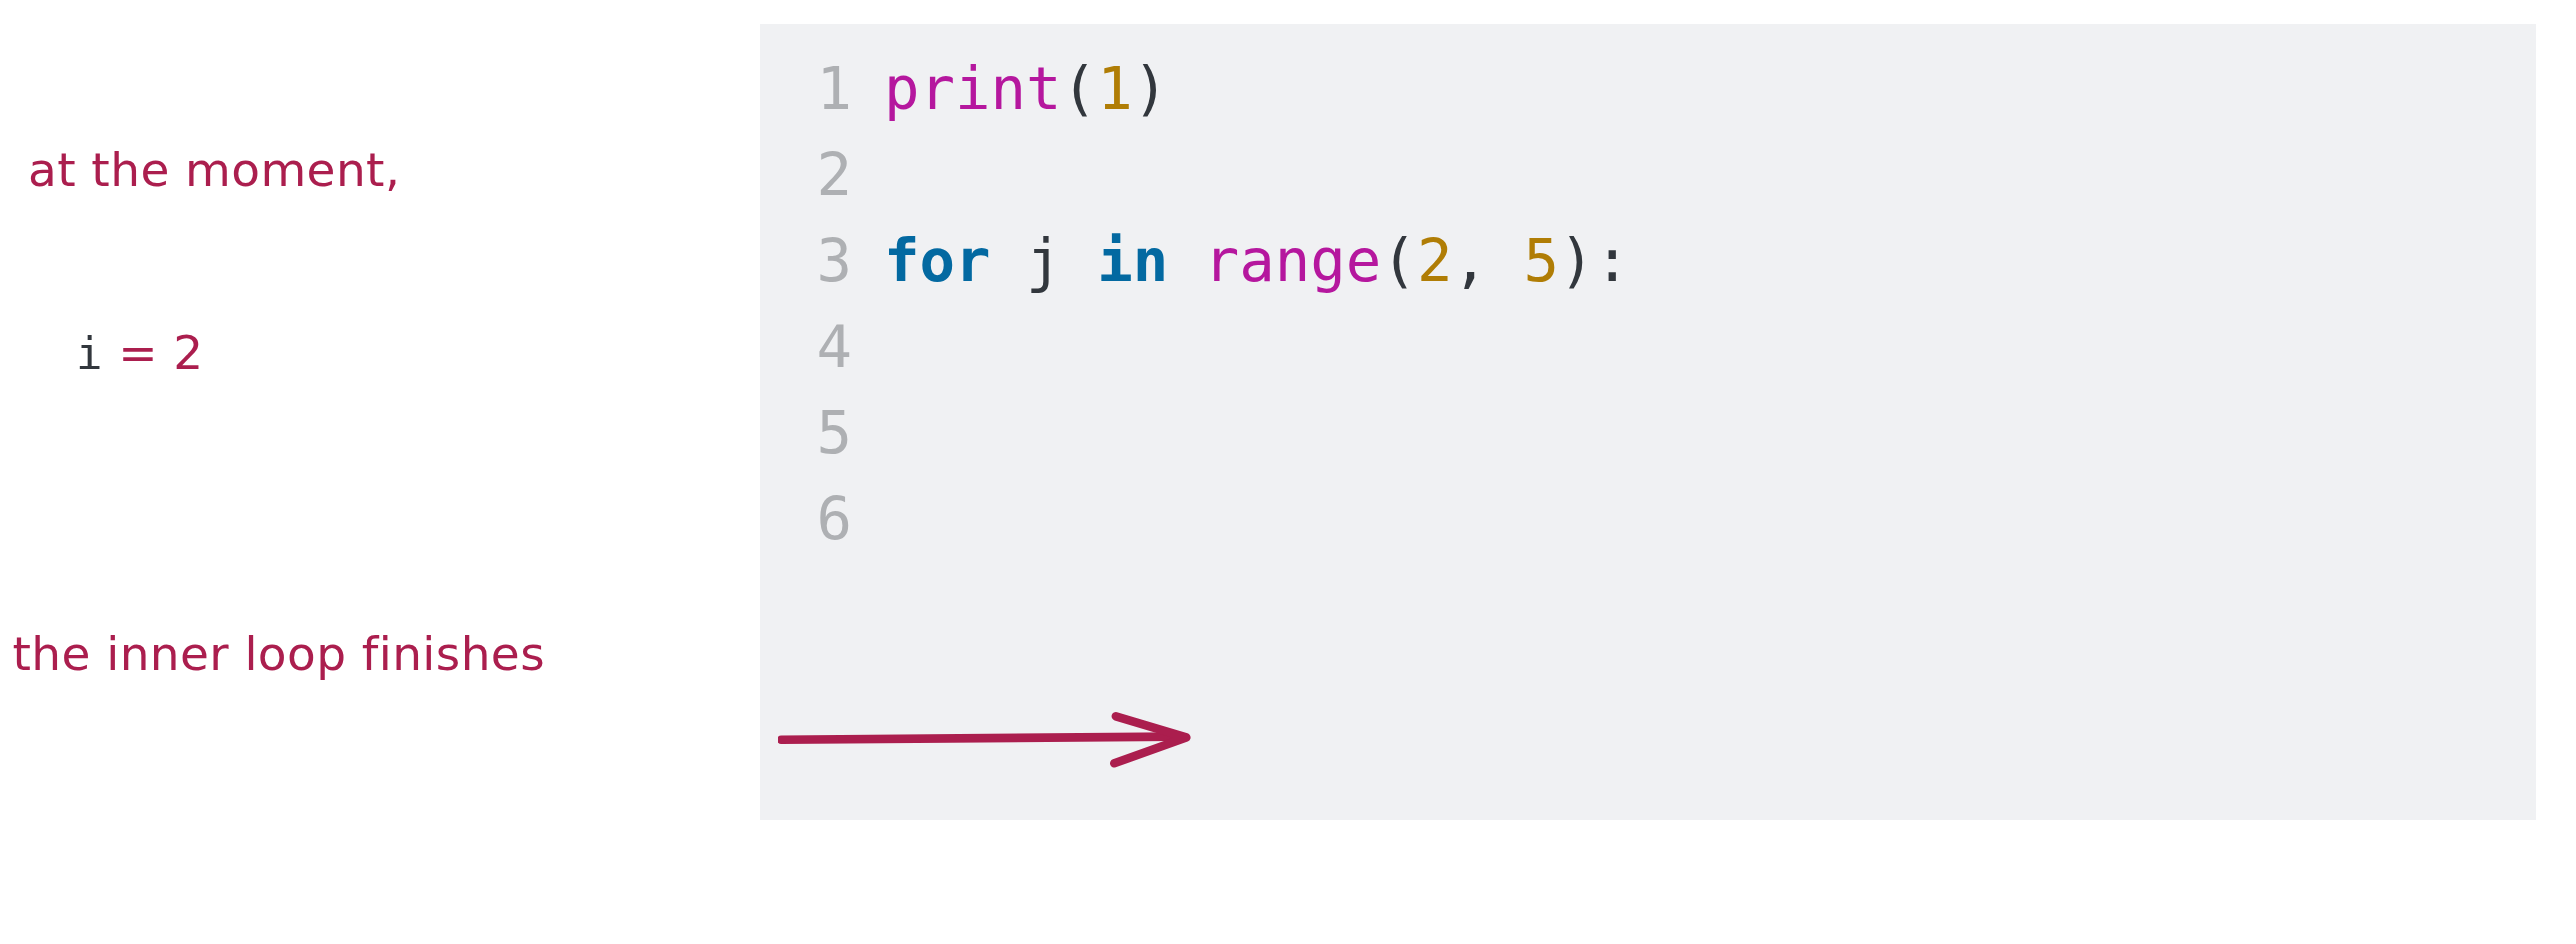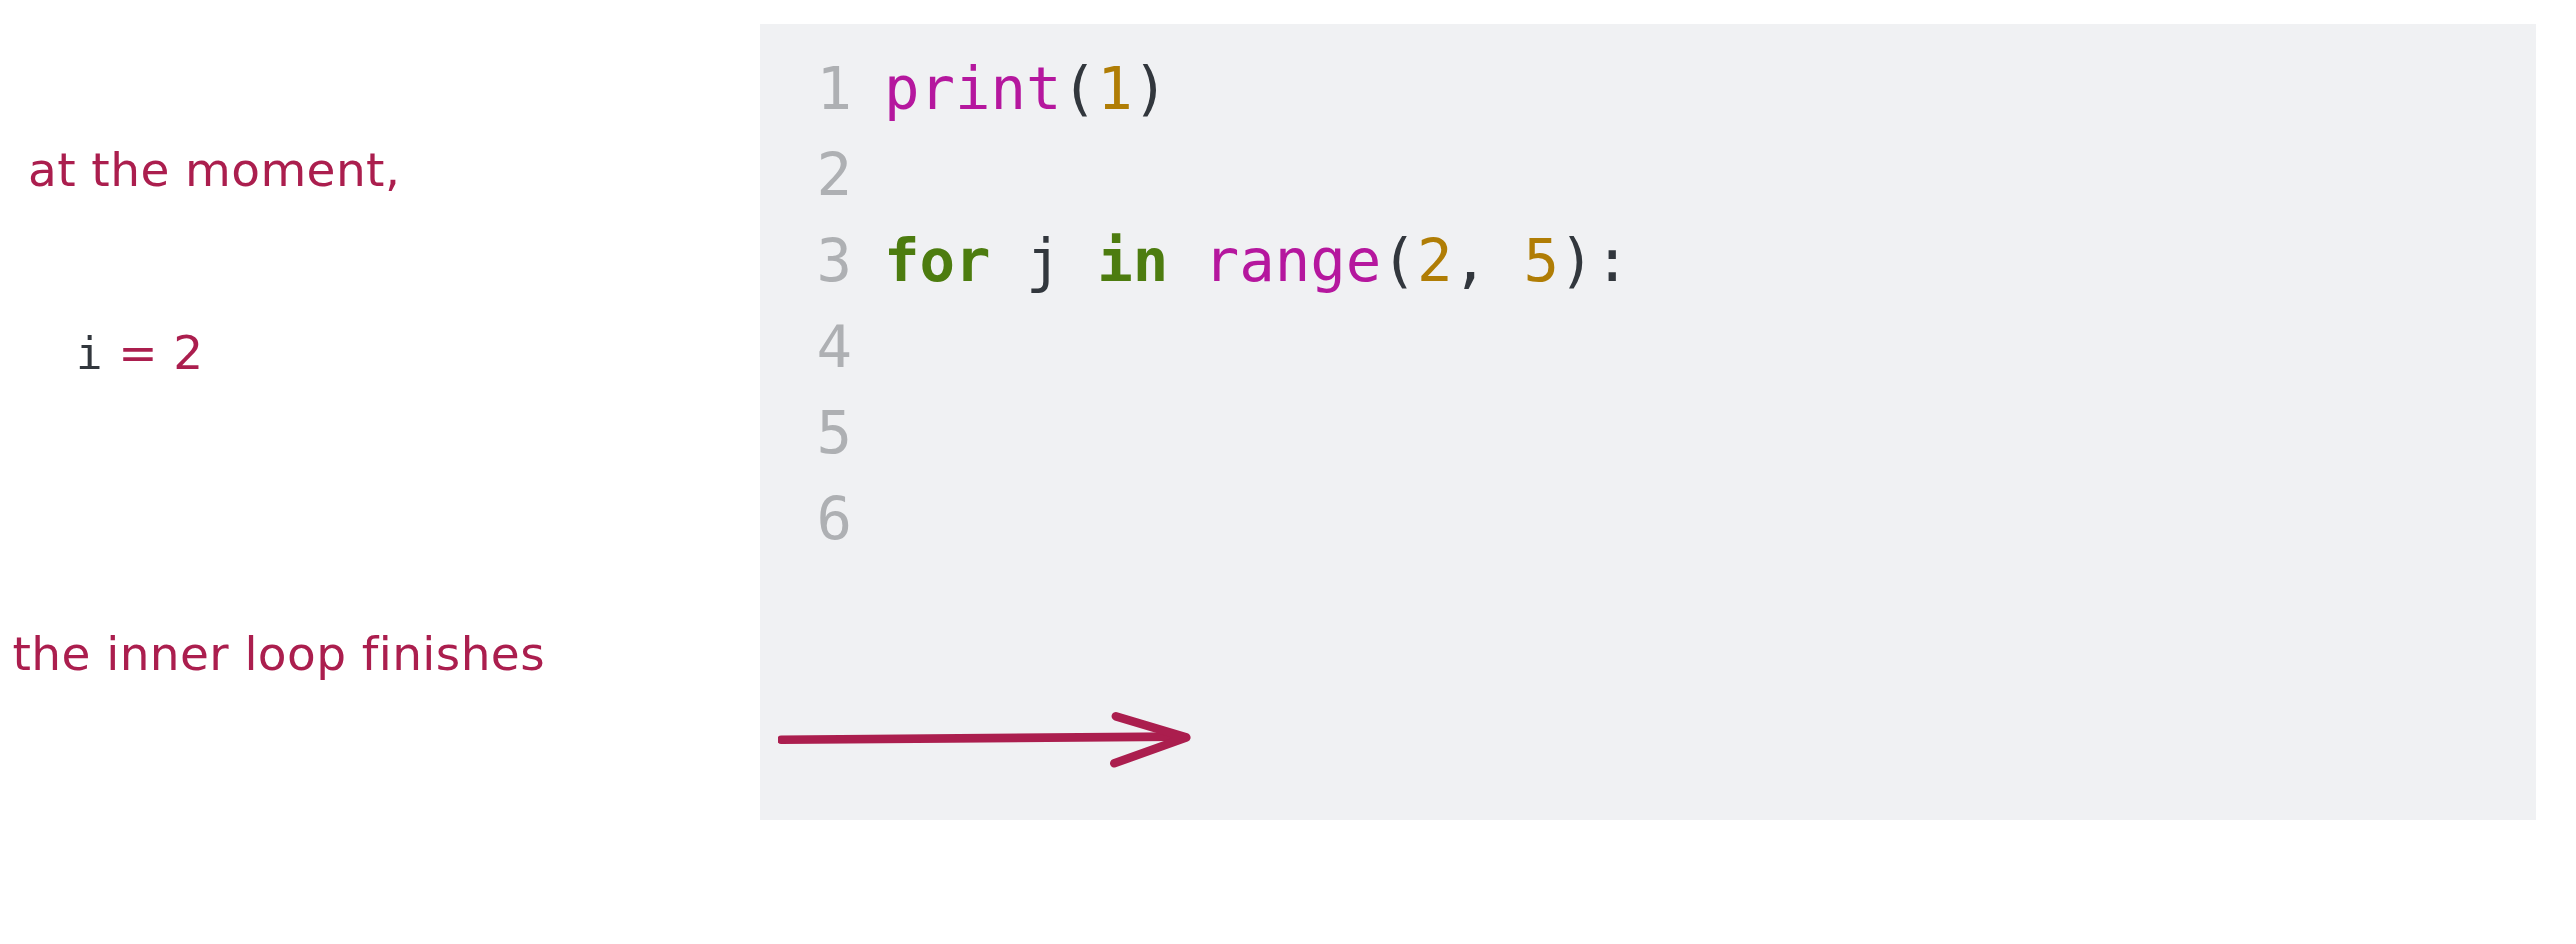--- a/index.html
+++ b/index.html
@@ -43,21 +43,21 @@
     text-align: right;
     color: #aeb0b3;
     flex: none;
     font-family: "DejaVu Sans Mono", "Liberation Mono", monospace;
   }
   .code-text {
     margin-left: 32px;
     white-space: pre;
   }
   .tok-fn      { color: #b5179e; }
-  .tok-kw      { color: #4d7c0f; font-weight: bold; }
+  .tok-kw      { color: #0369a1; font-weight: bold; }
   .tok-num     { color: #b07d05; }
   .tok-str     { color: #4ba02e; }
   .tok-op      { color: #b5179e; }
   .tok-plain   { color: #32373d; }
 
   
   .hand {
     position: absolute;
     color: #ab1e4e;
     font-family: "DejaVu Sans", sans-serif;

